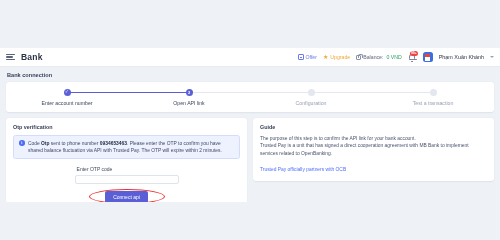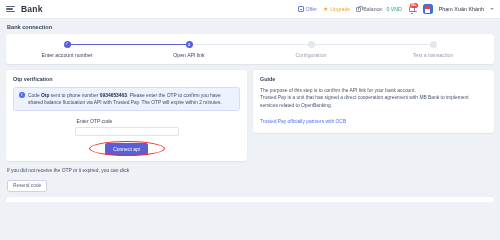--- a/index.html
+++ b/index.html
@@ -10,20 +10,21 @@
     overflow: hidden;
   }
   .app { width: 500px; height: 202px; position: relative; }
 
   
   .topbar {
     height: 19px; background: #ffffff;
     display: flex; align-items: center;
     padding: 0 6px; gap: 6px;
     border-bottom: 1px solid #e8ecf2;
+    margin-top: 48px;
   }
   .hamburger { display: flex; flex-direction: column; gap: 1.5px; width: 9px; }
   .hamburger span { display: block; height: 1.3px; background: #5a6478; border-radius: 1px; }
   .hamburger span:nth-child(1) { width: 9px; }
   .hamburger span:nth-child(2) { width: 7px; }
   .hamburger span:nth-child(3) { width: 9px; }
   .brand { font-size: 8.5px; font-weight: bold; color: #2b3445; letter-spacing: .2px; }
   .topbar-right { margin-left: auto; display: flex; align-items: center; gap: 6px; }
   .tb-item { display: flex; align-items: center; gap: 2px; font-size: 5.2px; white-space: nowrap; }
   .tb-offer { color: #6b7ae8; }

